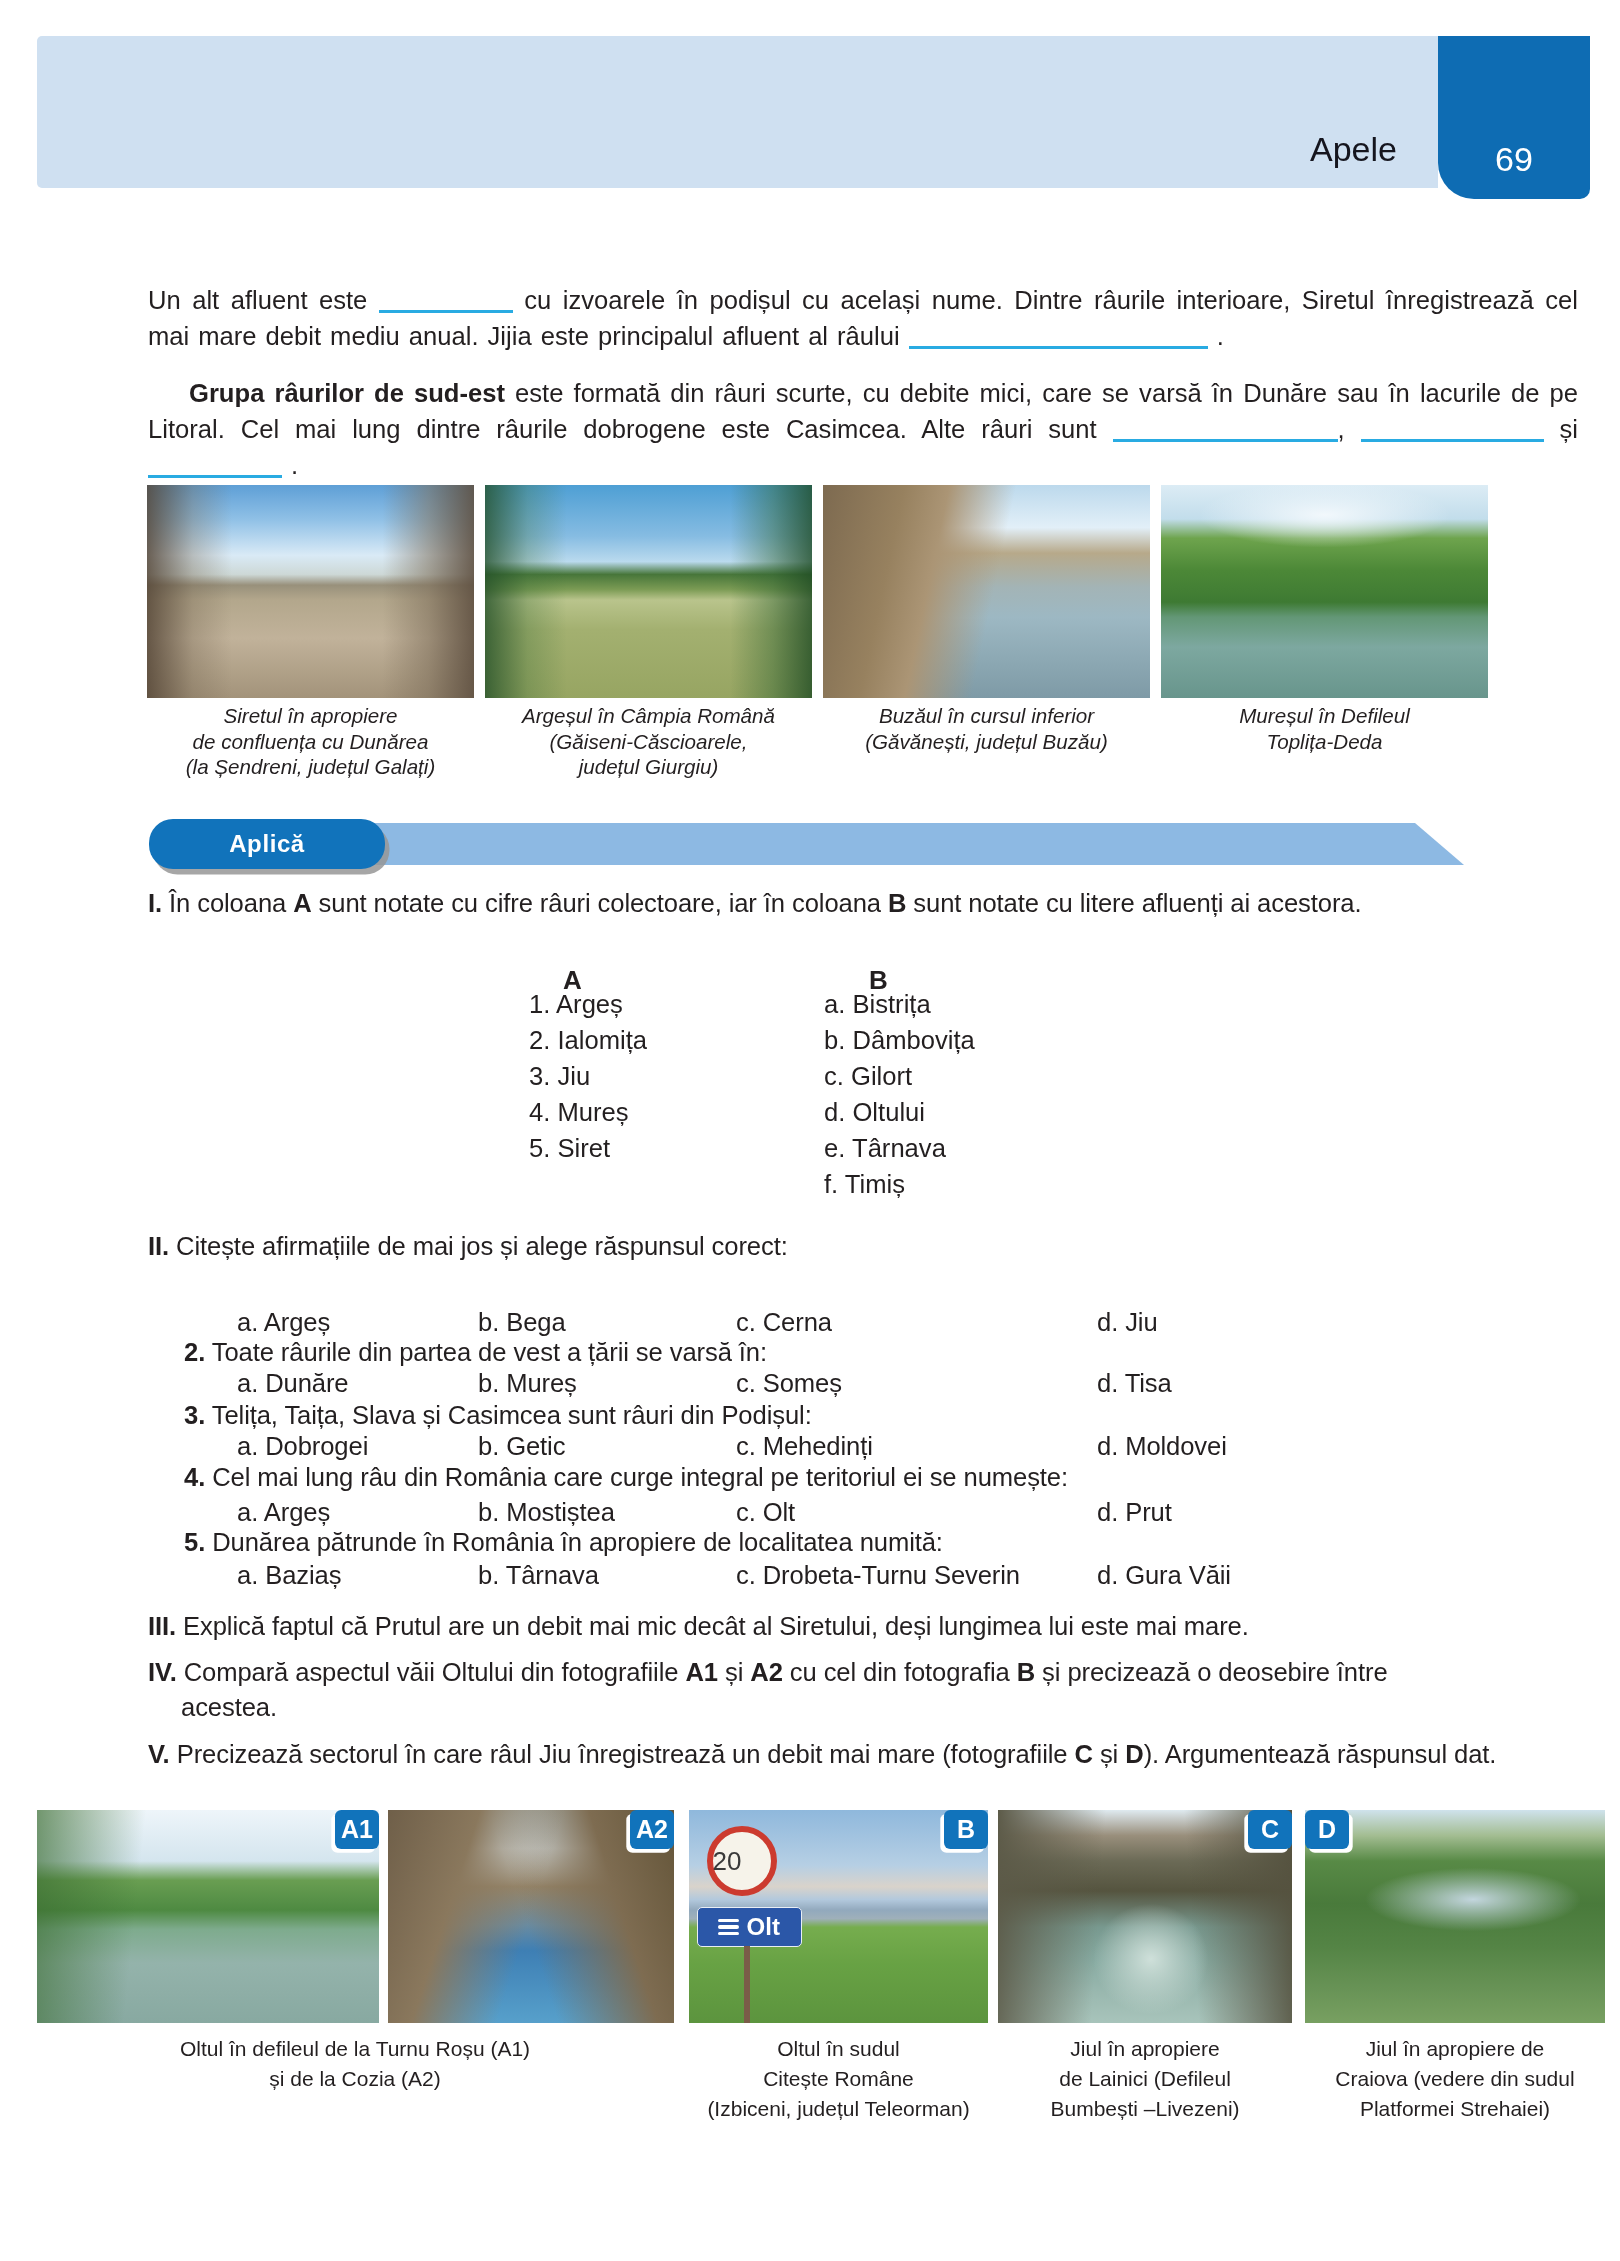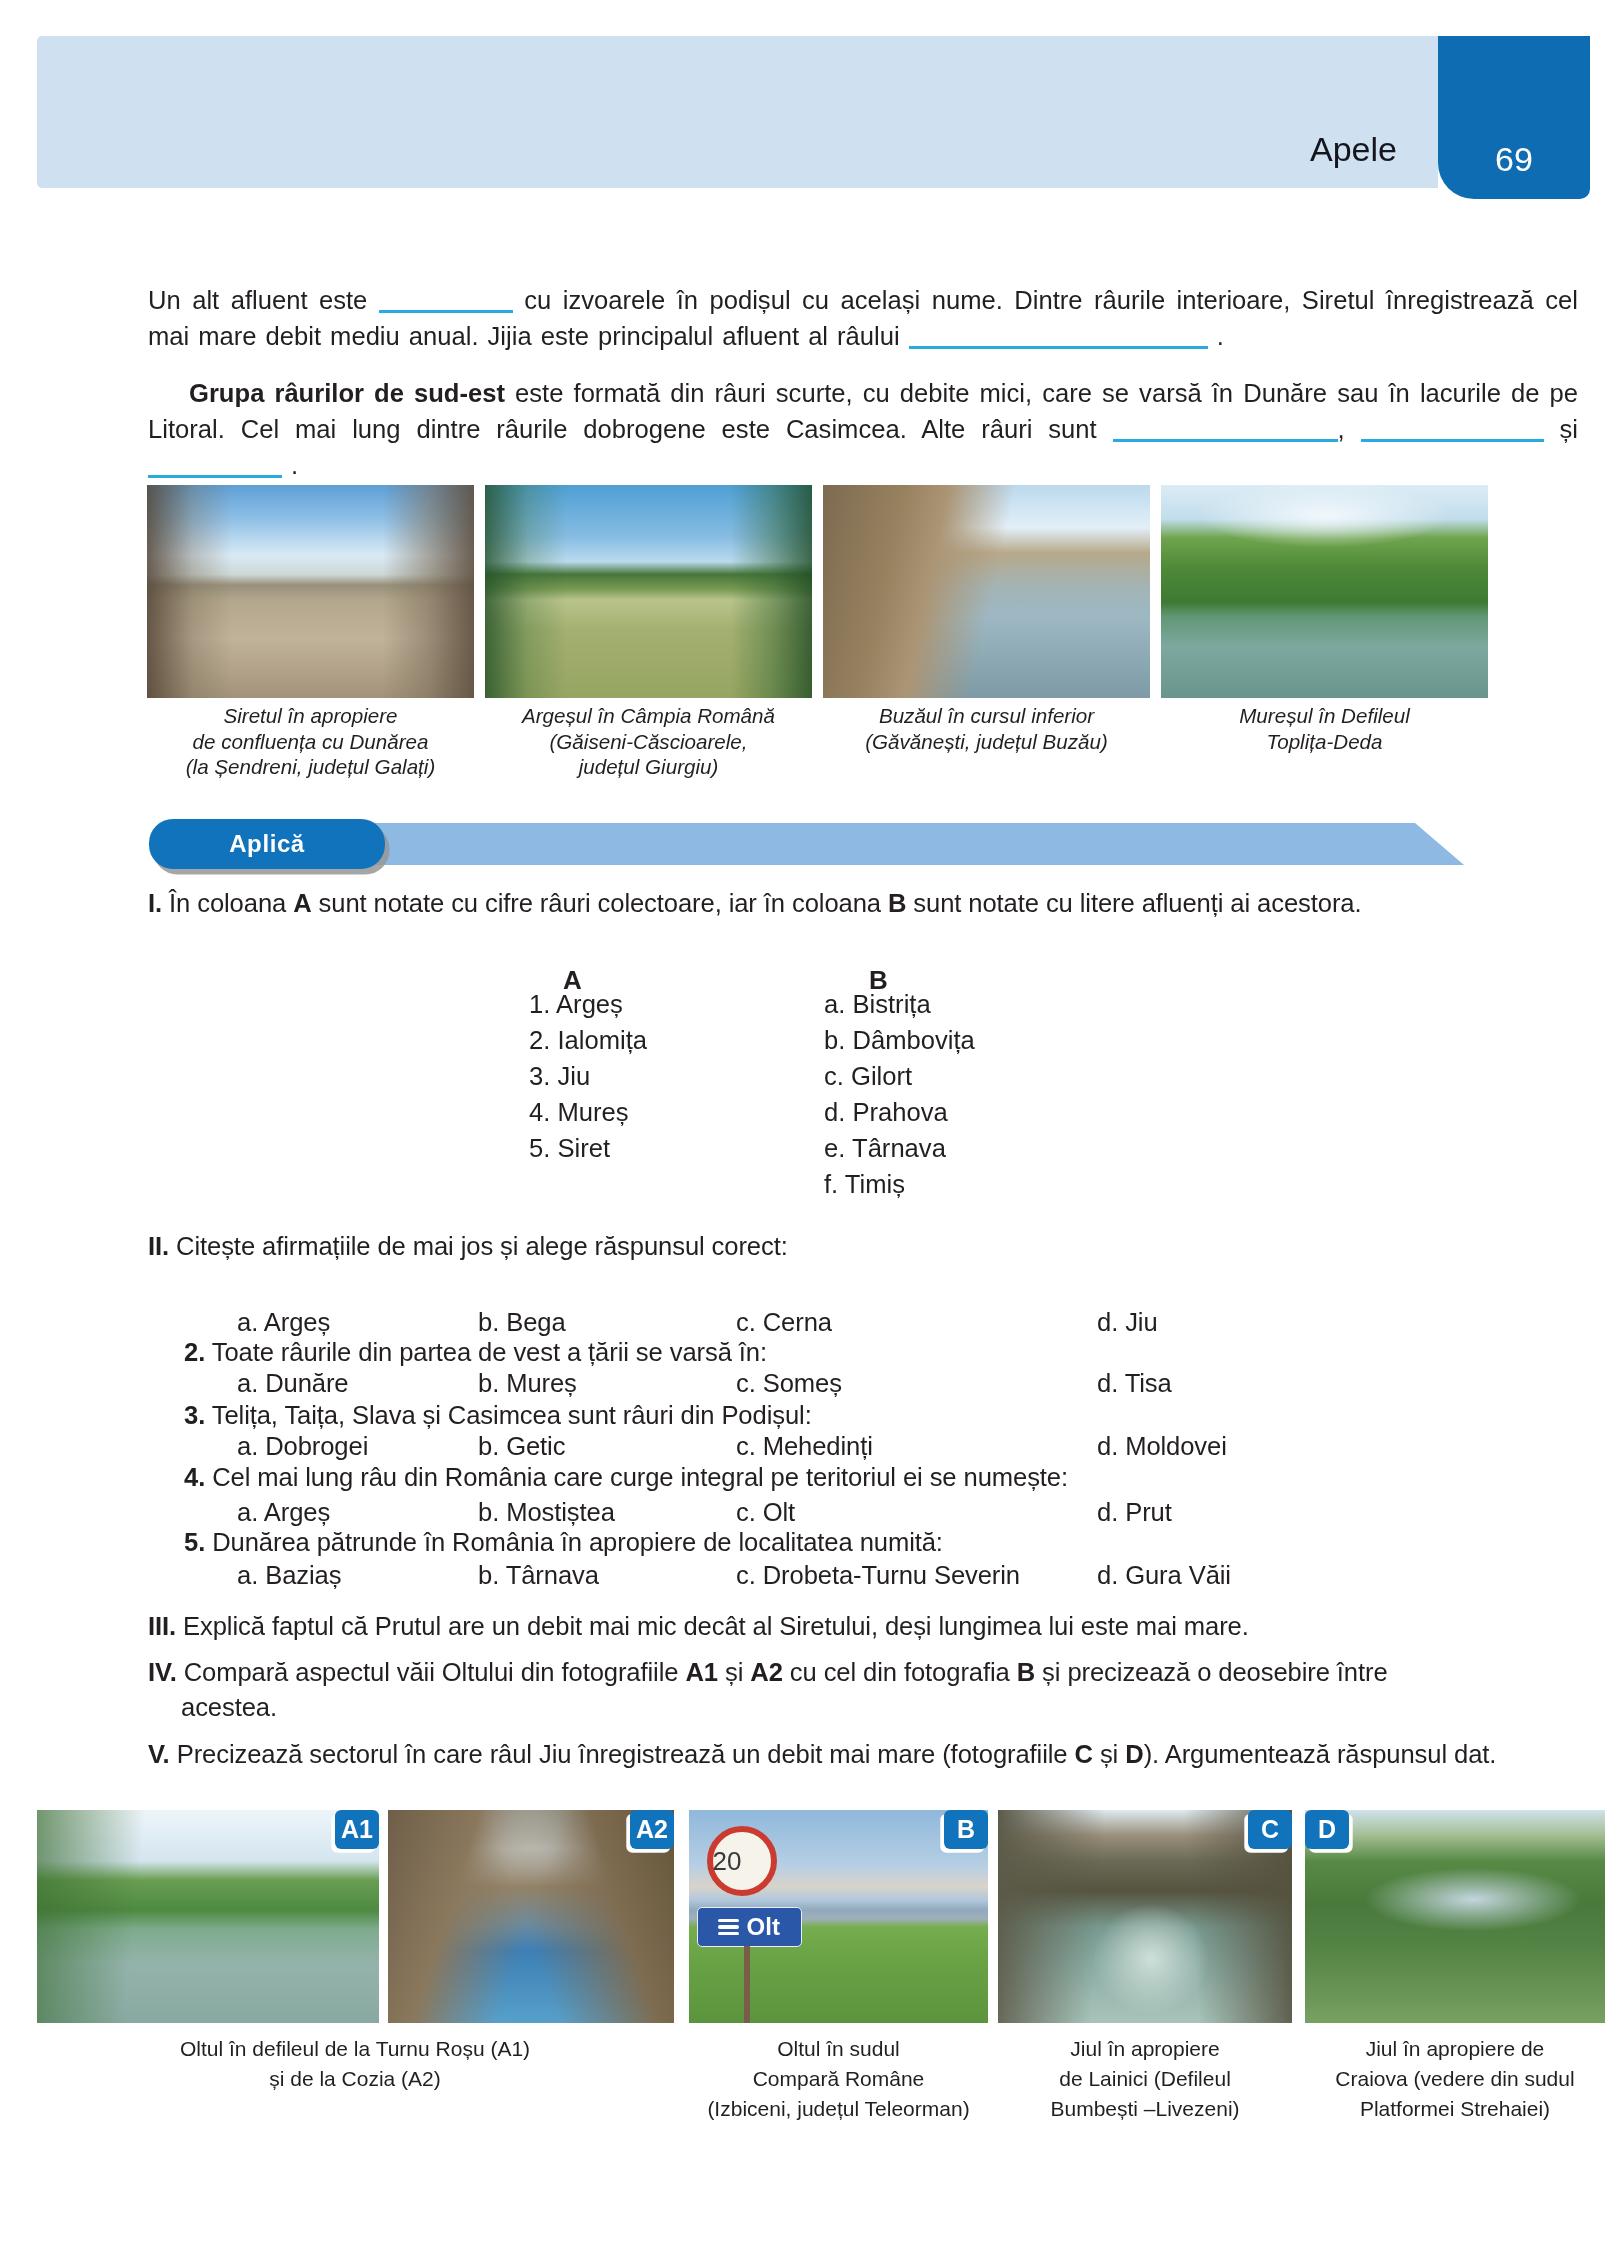--- a/index.html
+++ b/index.html
@@ -183,21 +183,21 @@
     <div>1. Argeș</div>
     <div>2. Ialomița</div>
     <div>3. Jiu</div>
     <div>4. Mureș</div>
     <div>5. Siret</div>
   </div>
   <div class="colitems" style="left:824px;top:986px">
     <div>a. Bistrița</div>
     <div>b. Dâmbovița</div>
     <div>c. Gilort</div>
-    <div>d. Prahova</div>
+    <div>d. Oltului</div>
     <div>e. Târnava</div>
     <div>f. Timiș</div>
   </div>
 
   <div class="line" style="left:148px;top:1232px">
     <b>II.</b>
     <span>Citește afirmațiile de mai jos și alege răspunsul corect:</span>
   </div>
 
   <div>
@@ -305,21 +305,21 @@
   <div class="photo prow2 ph-d" style="left:1305px;width:300px">
     <span class="plabel left">D</span>
   </div>
 
   <div class="cap2" style="left:37px;width:636px">
     <div>Oltul în defileul de la Turnu Roșu (A1)</div>
     <div>și de la Cozia (A2)</div>
   </div>
   <div class="cap2" style="left:689px;width:299px">
     <div>Oltul în sudul</div>
-    <div>Compară Române</div>
+    <div>Citește Române</div>
     <div>(Izbiceni, județul Teleorman)</div>
   </div>
   <div class="cap2" style="left:998px;width:294px">
     <div>Jiul în apropiere</div>
     <div>de Lainici (Defileul</div>
     <div>Bumbești –Livezeni)</div>
   </div>
   <div class="cap2" style="left:1305px;width:300px">
     <div>Jiul în apropiere de</div>
     <div>Craiova (vedere din sudul</div>

